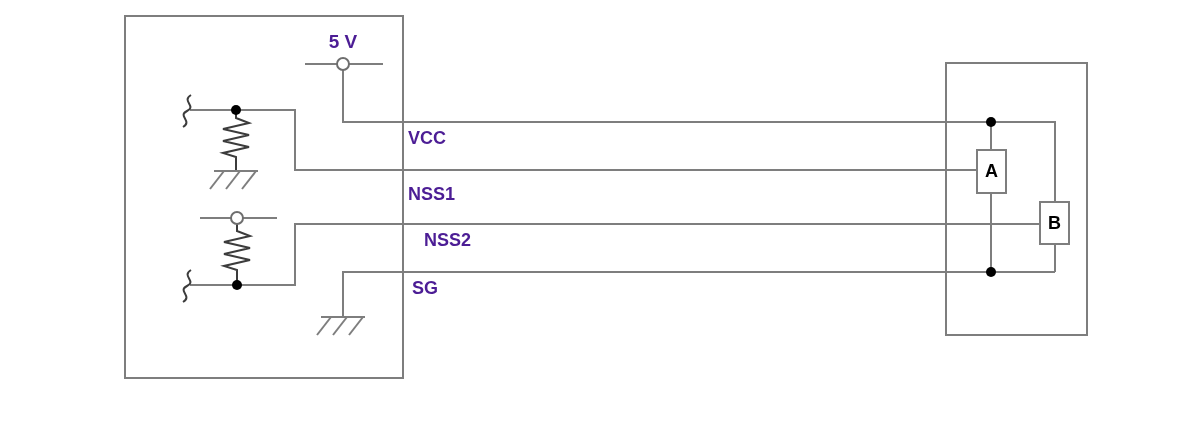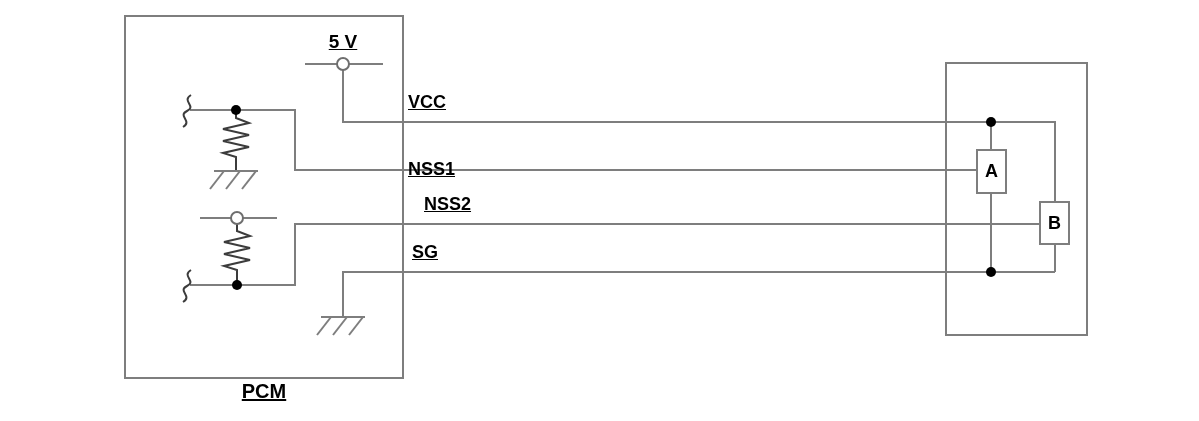--- a/index.html
+++ b/index.html
@@ -6,30 +6,29 @@
   .canvas{
     position:relative;
     width:1199px;height:421px;
     background:#ffffff;
     font-family:"Liberation Sans","DejaVu Sans",sans-serif;
     overflow:hidden;
   }
   .canvas svg{position:absolute;left:0;top:0;}
   .label{
     position:absolute;
-    color:#000000;
+    color:#4c1d95;
     font-weight:bold;
     white-space:pre;
     line-height:1;
-    text-decoration:underline;
   }
-  .pin-label{font-size:18px;}
+  .pin-label{font-size:18px;margin-top:36px;}
   .lbl-5v{left:320px;top:32px;width:46px;text-align:center;font-size:19px;}
   .lbl-vcc{left:408px;top:93px;}
-  .lbl-nss1{left:408px;top:160px;}
+  .lbl-nss1{left:408px;top:149px;}
   .lbl-nss2{left:424px;top:195px;}
   .lbl-sg{left:412px;top:243px;}
   .lbl-pcm{left:125px;top:381px;width:278px;text-align:center;font-size:20px;}
   .lbl-sensor{
     left:977px;top:340px;width:120px;
     font-size:19px;line-height:19.5px;
     white-space:normal;
   }
   .comp{
     position:absolute;
@@ -89,15 +88,14 @@
   </svg>
 
   <div class="comp comp-a">A</div>
   <div class="comp comp-b">B</div>
 
   <div class="label lbl-5v">5 V</div>
   <div class="label pin-label lbl-vcc">VCC</div>
   <div class="label pin-label lbl-nss1">NSS1</div>
   <div class="label pin-label lbl-nss2">NSS2</div>
   <div class="label pin-label lbl-sg">SG</div>
-  <div class="label lbl-pcm">PCM</div>
 
 </div>
 
 </body></html>

